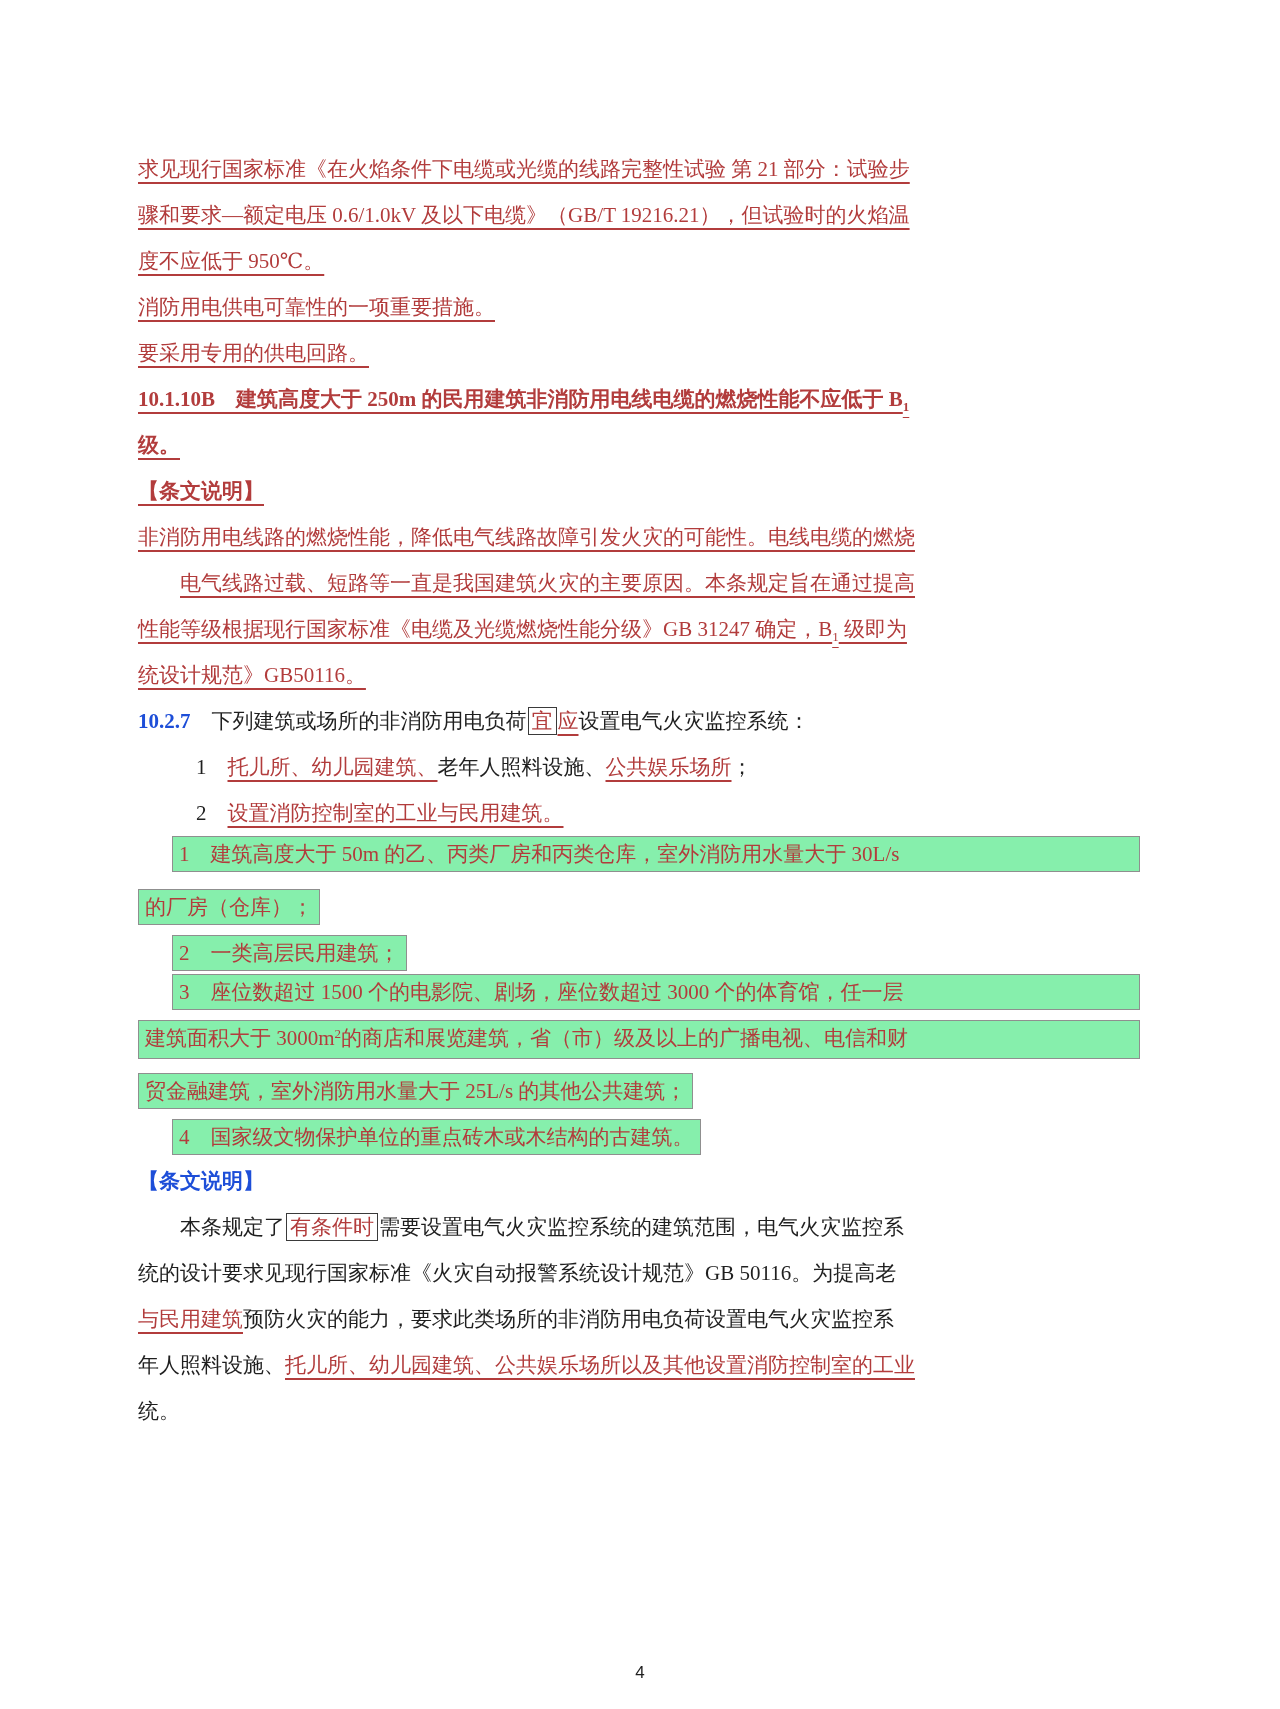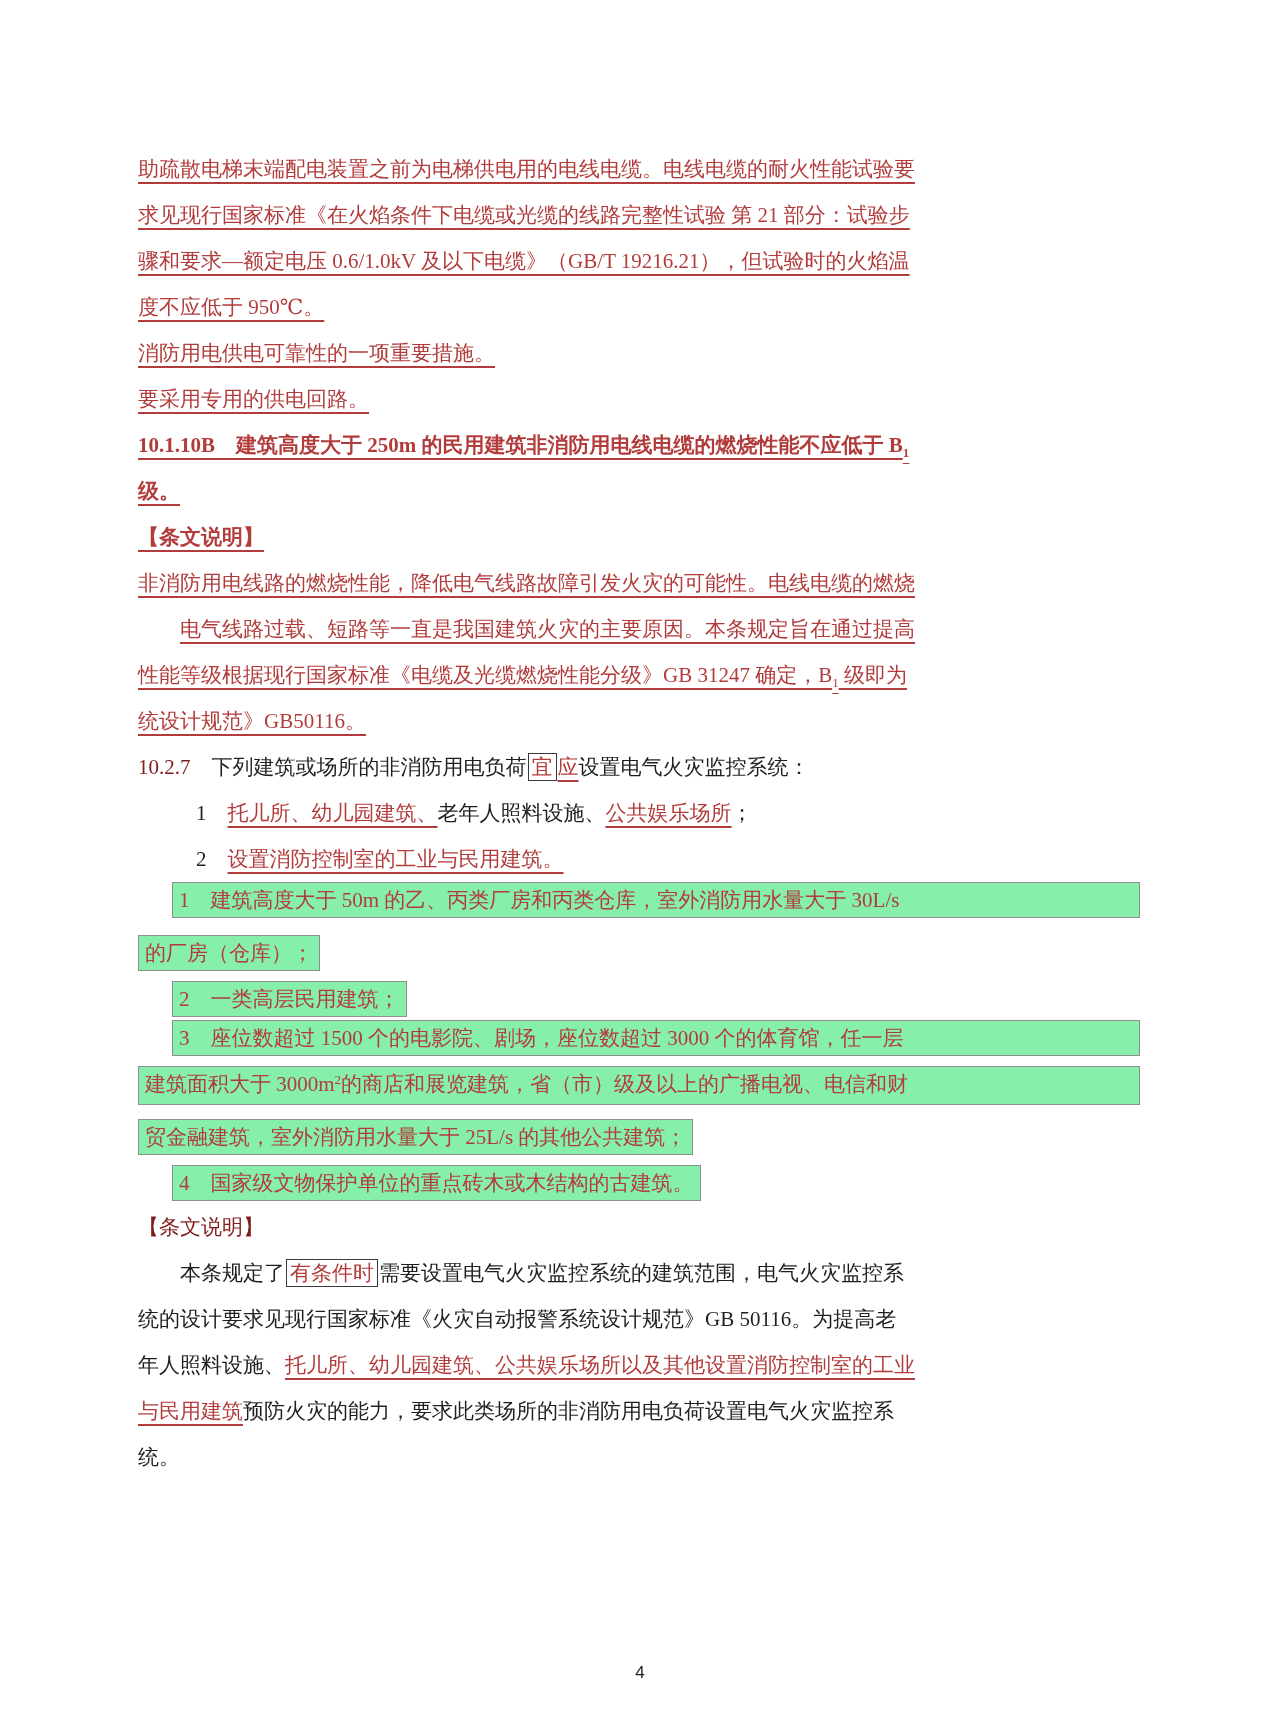--- a/index.html
+++ b/index.html
@@ -15,40 +15,39 @@
   .indent-para{text-indent:42px;}
   .indent-item{padding-left:58px;}
   .linebox{
     display:inline-block;line-height:30px;padding:2px 6px;
     border:1px solid #8f8f8f;background:#86efac;vertical-align:middle;
     box-sizing:border-box;
   }
   .linebox.full{display:block;}
   .indent-sub > .linebox{margin-left:34px;}
   .run-k{color:#1f1f1f;}
-  .run-kb{color:#7f1d1d;font-weight:normal;}
+  .run-kb{color:#1d4ed8;font-weight:bold;}
   .run-r{color:#b23c3c;}
   .run-ru{color:#b23c3c;text-decoration:underline;text-decoration-color:#b23c3c;text-underline-offset:6px;}
   .run-rbu{color:#b23c3c;font-weight:bold;text-decoration:underline;text-decoration-color:#b23c3c;text-underline-offset:6px;text-align:center;}
   .run-rbox{color:#b23c3c;border:1px solid #3a3a3a;padding:1px 3px;margin:0 1px;}
   sub.run-ru,sub.run-rbu{font-size:13px;text-decoration:underline;}
   sup.run-r{font-size:13px;}
   sub{vertical-align:baseline;position:relative;top:5px;}
   sup{vertical-align:baseline;position:relative;top:-7px;}
   .footer{
     position:absolute;left:0;right:0;bottom:26px;text-align:center;
     font-size:17px;color:#1f1f1f;font-family:"Liberation Sans","DejaVu Sans",sans-serif;
   }
 </style>
 </head>
 <body>
 
 <div class="page">
   <div class="content" id="doc-content">
-      <div class="line"><span class="run-ru">助疏散电梯末端配电装置之前为电梯供电用的电线电缆。电线电缆的耐火性能试验要</span></div>
       <div class="line"><span class="run-ru">求见现行国家标准《在火焰条件下电缆或光缆的线路完整性试验 第 21 部分：试验步</span></div>
       <div class="line"><span class="run-ru">骤和要求—额定电压 0.6/1.0kV 及以下电缆》（GB/T 19216.21），但试验时的火焰温</span></div>
       <div class="line"><span class="run-ru">度不应低于 950℃。</span></div>
       <div class="line"><span class="run-ru">消防用电供电可靠性的一项重要措施。</span></div>
       <div class="line"><span class="run-ru">要采用专用的供电回路。</span></div>
       <div class="line"><span class="run-rbu">10.1.10B　建筑高度大于 250m 的民用建筑非消防用电线电缆的燃烧性能不应低于 B</span><sub class="run-rbu">1</sub></div>
       <div class="line"><span class="run-rbu">级。</span></div>
       <div class="line"><span class="run-rbu">【条文说明】</span></div>
       <div class="line"><span class="run-ru">非消防用电线路的燃烧性能，降低电气线路故障引发火灾的可能性。电线电缆的燃烧</span></div>
       <div class="line indent-para"><span class="run-ru">电气线路过载、短路等一直是我国建筑火灾的主要原因。本条规定旨在通过提高</span></div>
@@ -66,18 +65,18 @@
         <span class="linebox full"><span class="run-r">3　座位数超过 1500 个的电影院、剧场，座位数超过 3000 个的体育馆，任一层</span></span>
       </div>
       <div class="line">
         <span class="linebox full"><span class="run-r">建筑面积大于 3000m</span><sup class="run-r">2</sup><span class="run-r">的商店和展览建筑，省（市）级及以上的广播电视、电信和财</span></span>
       </div>
       <div class="line"><span class="linebox"><span class="run-r">贸金融建筑，室外消防用水量大于 25L/s 的其他公共建筑；</span></span></div>
       <div class="line indent-sub"><span class="linebox"><span class="run-r">4　国家级文物保护单位的重点砖木或木结构的古建筑。</span></span></div>
       <div class="line"><span class="run-kb">【条文说明】</span></div>
       <div class="line indent-para"><span class="run-k">本条规定了</span><span class="run-rbox">有条件时</span><span class="run-k">需要设置电气火灾监控系统的建筑范围，电气火灾监控系</span></div>
       <div class="line"><span class="run-k">统的设计要求见现行国家标准《火灾自动报警系统设计规范》GB 50116。为提高老</span></div>
+      <div class="line"><span class="run-ru">与民用建筑</span><span class="run-k">预防火灾的能力，要求此类场所的非消防用电负荷设置电气火灾监控系</span></div>
       <div class="line"><span class="run-k">年人照料设施、</span><span class="run-ru">托儿所、幼儿园建筑、公共娱乐场所以及其他设置消防控制室的工业</span></div>
-      <div class="line"><span class="run-ru">与民用建筑</span><span class="run-k">预防火灾的能力，要求此类场所的非消防用电负荷设置电气火灾监控系</span></div>
       <div class="line"><span class="run-k">统。</span></div>
     </div>
   <div class="footer">4</div>
 </div>
 
 </body></html>

